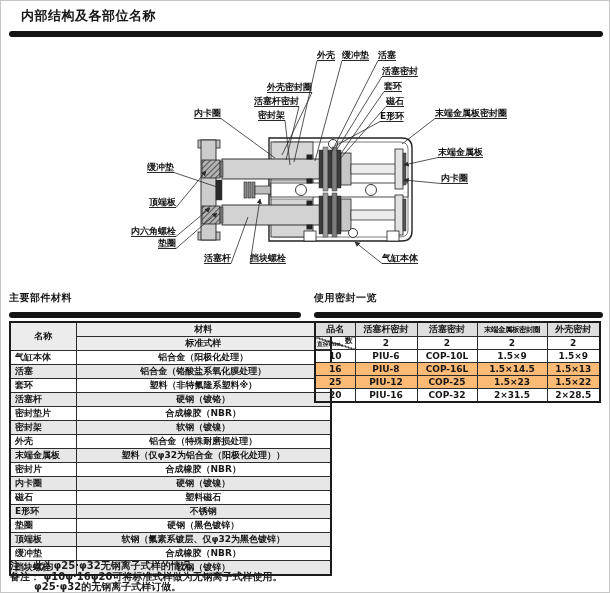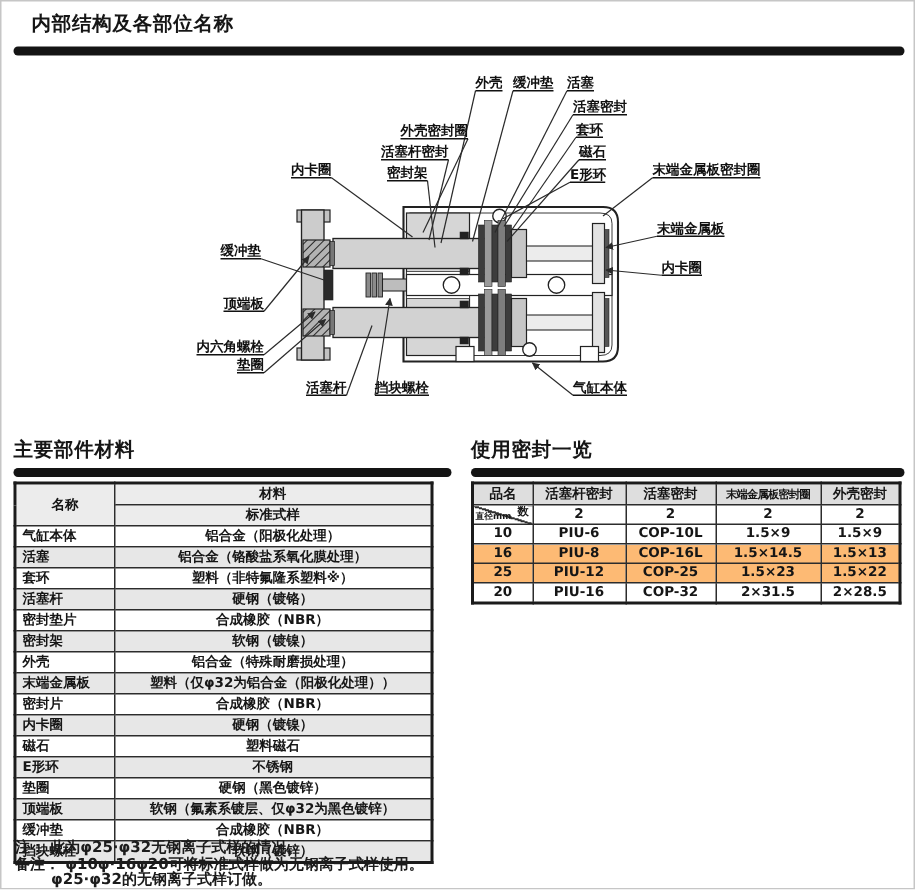--- a/index.html
+++ b/index.html
@@ -1,30 +1,30 @@
 <!DOCTYPE html>
 <html><head>
 <meta charset="utf-8">
 <style>
   html,body{margin:0;padding:0;background:#fff;}
   .page{position:relative;width:610px;height:593px;background:#fff;box-sizing:border-box;
         border:1px solid #c6c6c6;font-family:"DejaVu Sans","Liberation Sans",sans-serif;color:#161616;overflow:hidden;}
   .main-title{position:absolute;left:8px;top:6px;font-size:13px;font-weight:bold;letter-spacing:.5px;margin-left:12px;}
   .bar{position:absolute;height:6px;background:#141414;border-radius:3px;}
   #bar-main{left:8px;top:30px;width:594px;}
-  .section-title{position:absolute;font-size:13px;font-weight:bold;letter-spacing:.5px;}
+  .section-title{position:absolute;font-size:10px;font-weight:bold;letter-spacing:.5px;}
   #sec-materials-title{left:8px;top:290px;}
   #sec-seals-title{left:313px;top:290px;}
   #bar-materials{left:8px;top:311px;width:292px;}
   #bar-seals{left:313px;top:311px;width:289px;}
   #diagram{position:absolute;left:0;top:40px;width:610px;height:250px;}
 
   table{border-collapse:collapse;table-layout:fixed;}
   th,td{border:1px solid #2c2c2c;padding:0 2px;overflow:hidden;white-space:nowrap;}
-  #materials-table{position:absolute;left:8px;top:320px;width:280px;font-size:9px;font-weight:bold;
+  #materials-table{position:absolute;left:8px;top:320px;width:323px;font-size:9px;font-weight:bold;
                    border:2px solid #1b1b1b;}
   #materials-table th{height:11px;background:#ececec;text-align:center;font-weight:bold;}
   #materials-table td{height:11.4px;text-align:center;}
   #materials-table td.namecell{text-align:left;padding-left:4px;}
   #materials-table col.c-name{width:66px;}
   #materials-table tr.shade td{background:#e7e7e7;}
 
   #seals-table{position:absolute;left:313px;top:320px;width:232px;font-size:9px;font-weight:bold;
                border:2px solid #1b1b1b;}
   #seals-table th,#seals-table td{height:12px;text-align:center;font-weight:bold;}

